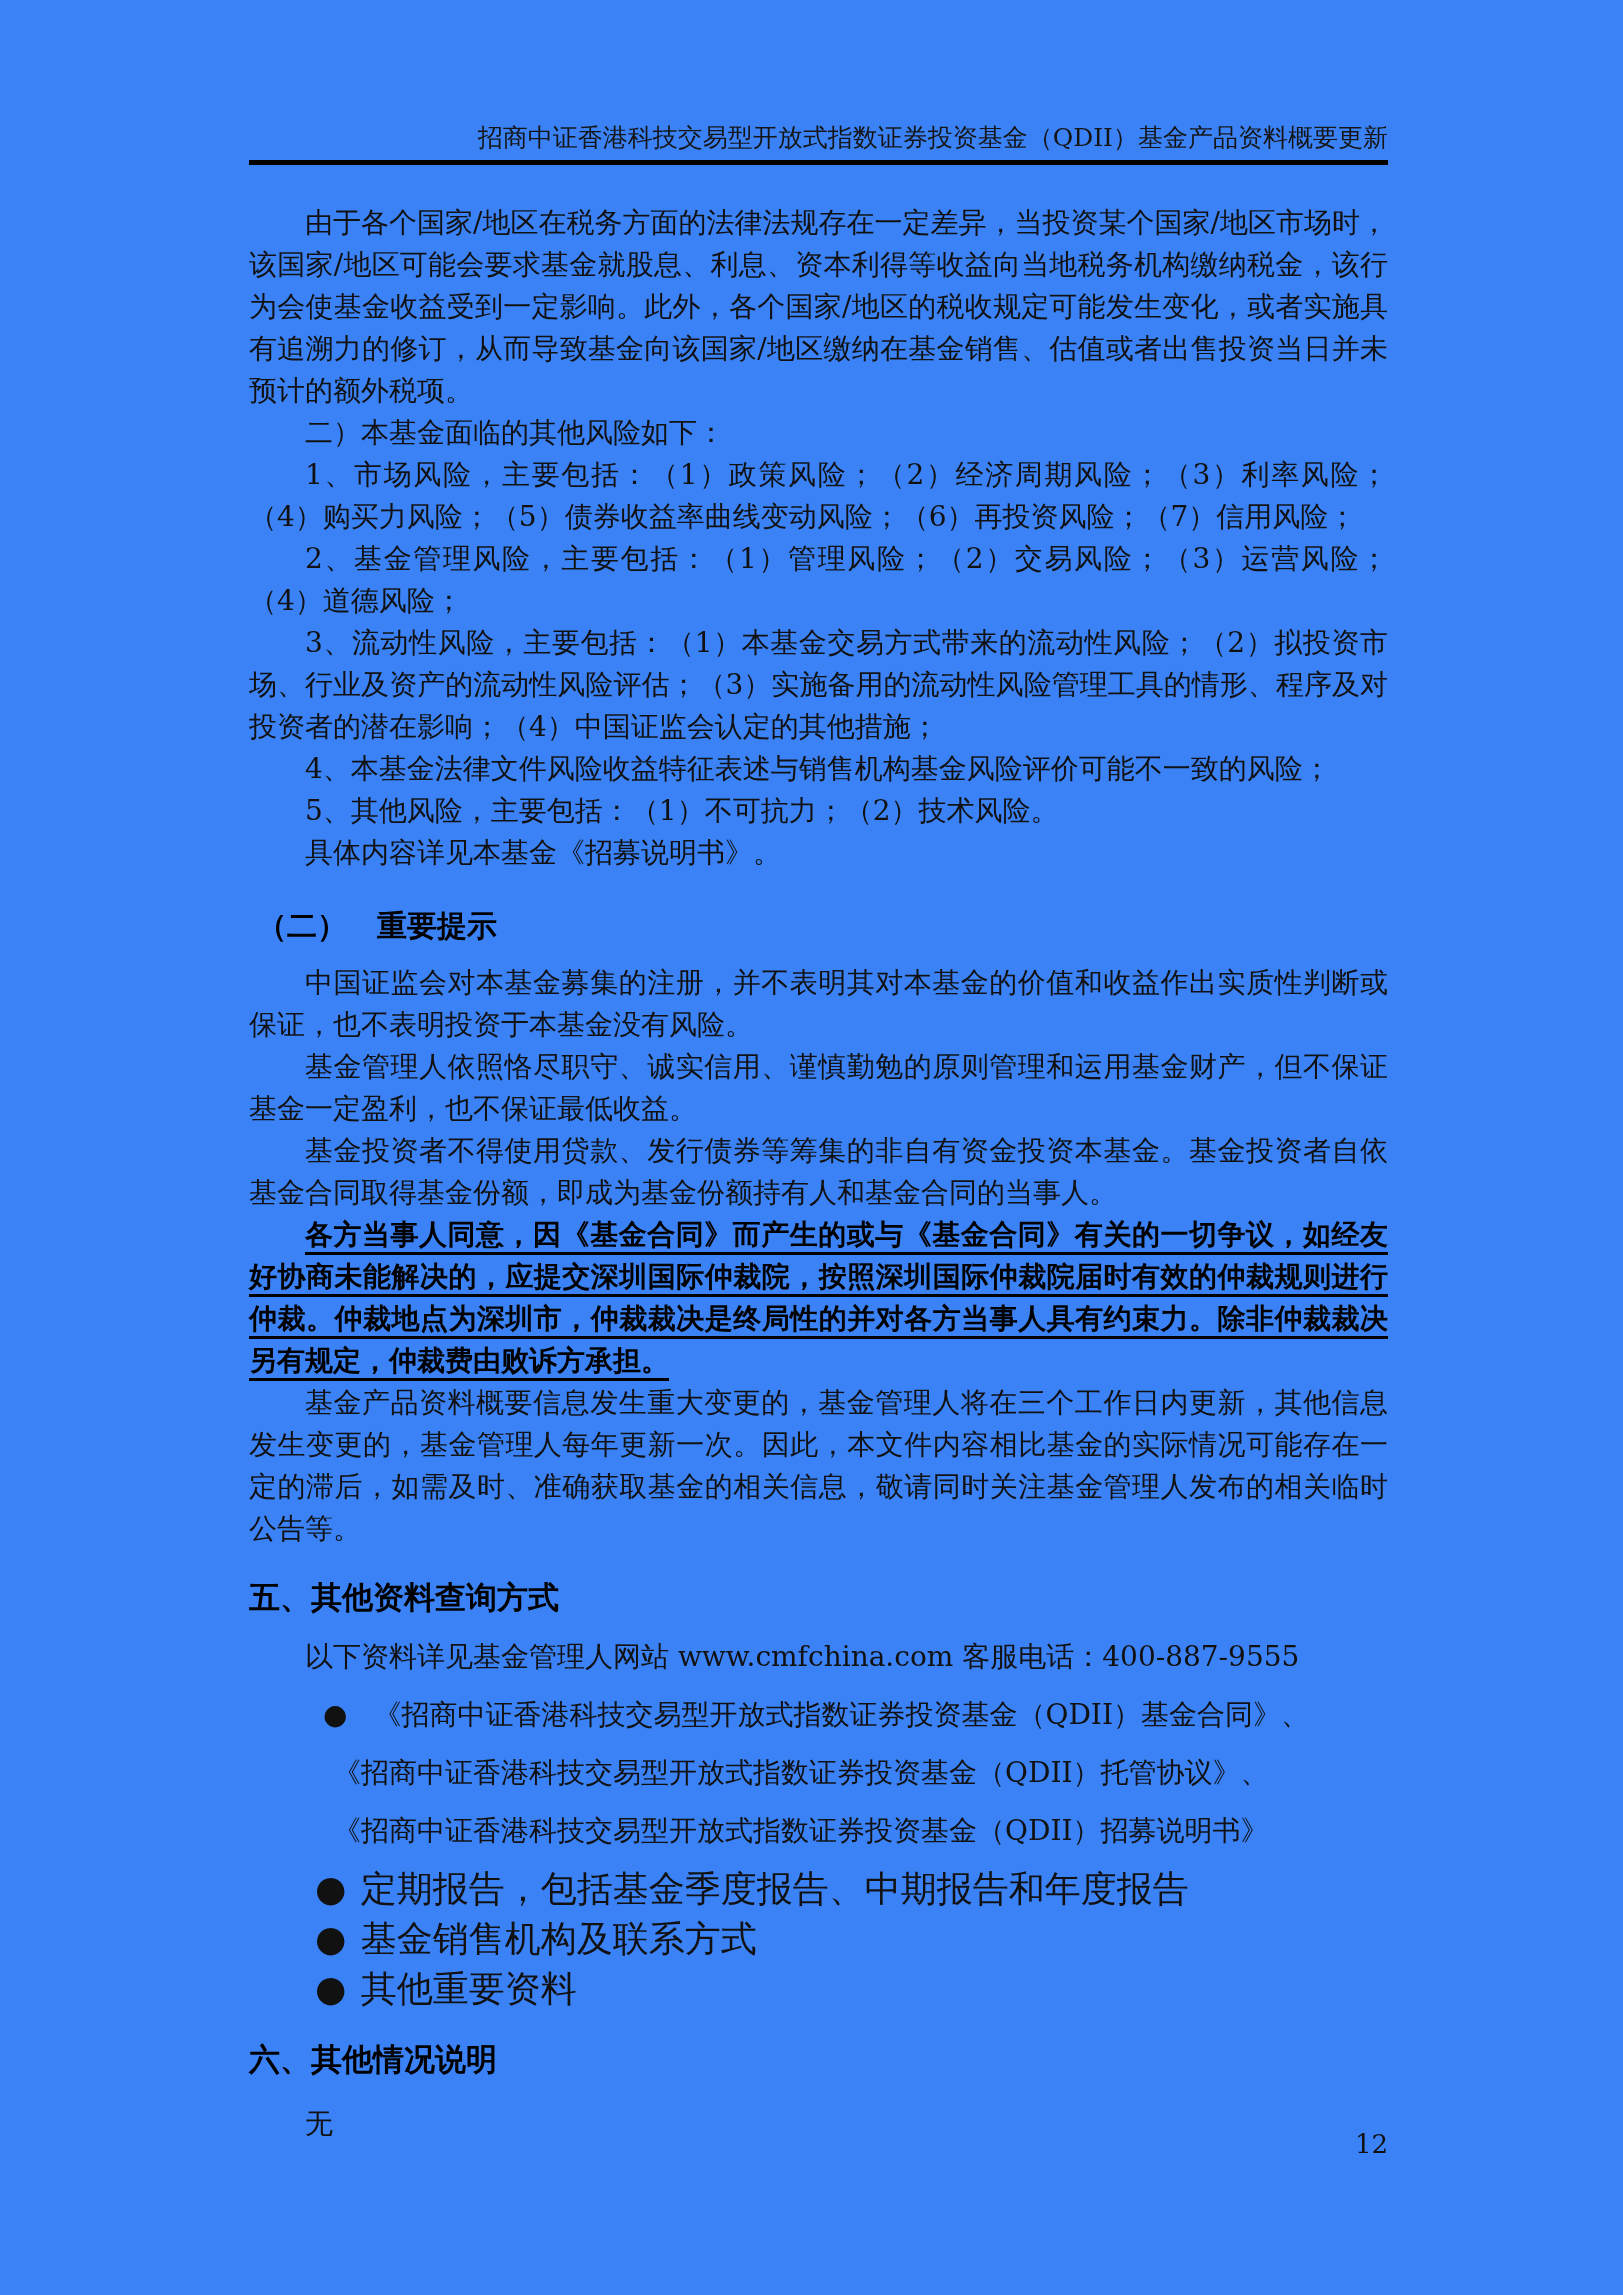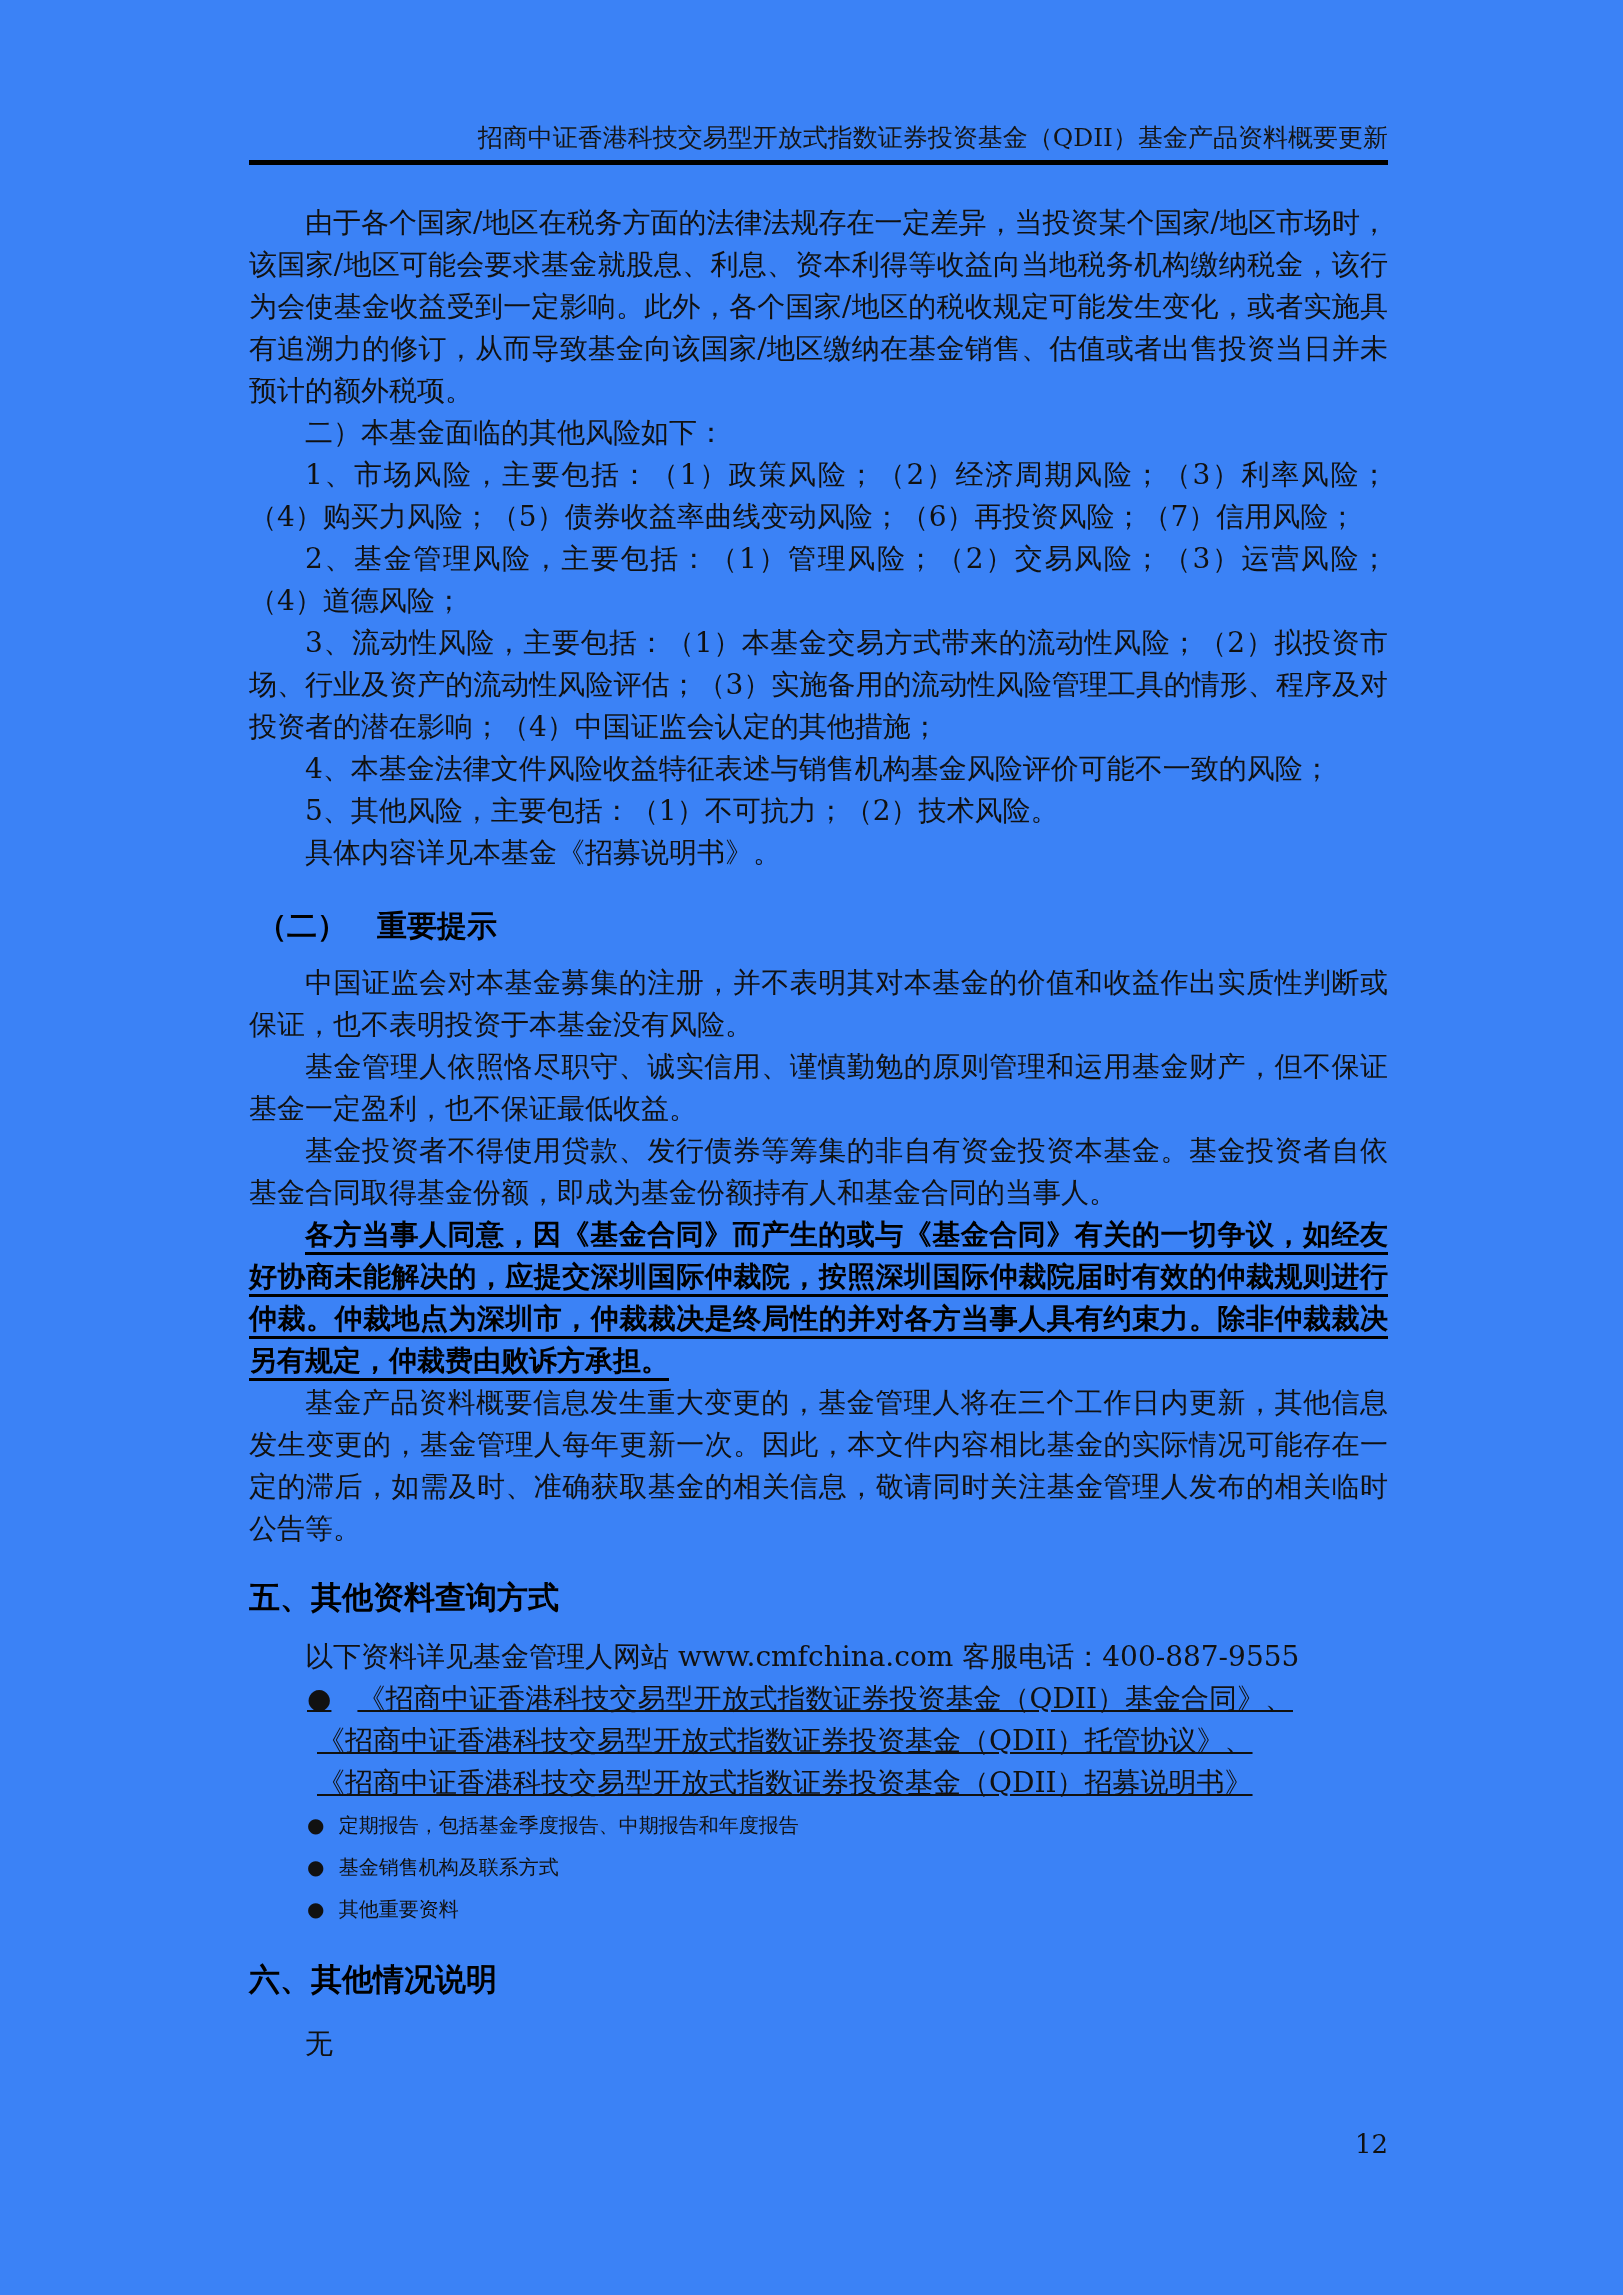--- a/index.html
+++ b/index.html
@@ -14,25 +14,25 @@
   p.first { margin-top:37px; }
 
   h2.sub-heading { font-family:"DejaVu Sans","Liberation Sans",sans-serif; font-size:30px; line-height:42px; font-weight:bold; margin:31px 0 0 8px; color:#000; }
   p.after-heading { margin-top:15.7px; }
 
   p.arbitration { font-weight:bold; text-decoration:underline; text-decoration-thickness:2.6px; text-underline-offset:7.9px; color:#000; }
 
   h1.sec-heading { font-family:"DejaVu Sans","Liberation Sans",sans-serif; font-size:31px; line-height:46px; font-weight:bold; margin:23.6px 0 0 0; color:#000; }
   h1.sec-heading-2 { margin-top:26px; }
 
-  .doc-line { font-size:28px; line-height:42px; margin:0; padding-left:58px; white-space:nowrap;text-decoration:underline; }
+  .doc-line { font-size:28px; line-height:42px; margin:16px; padding-left:58px; white-space:nowrap; }
   .doc-line .bullet { margin-right:26px; }
   .doc-line-cont { padding-left:68px; }
 
-  .bullet-item { font-size:20px; line-height:42px; margin:0; padding-left:58px; white-space:nowrap; }
+  .bullet-item { font-size:36px; line-height:42px; margin:8px; padding-left:58px; white-space:nowrap; }
   .bullet-item .bullet { margin-right:14.4px; }
 
   p.none-text { margin-top:21px; }
 
   .page-num { position:absolute; top:2129px; left:249px; width:1139px; text-align:right; font-size:26px; line-height:31px; color:#111; }
 </style>
 </head>
 <body>
 
 <div class="page">

